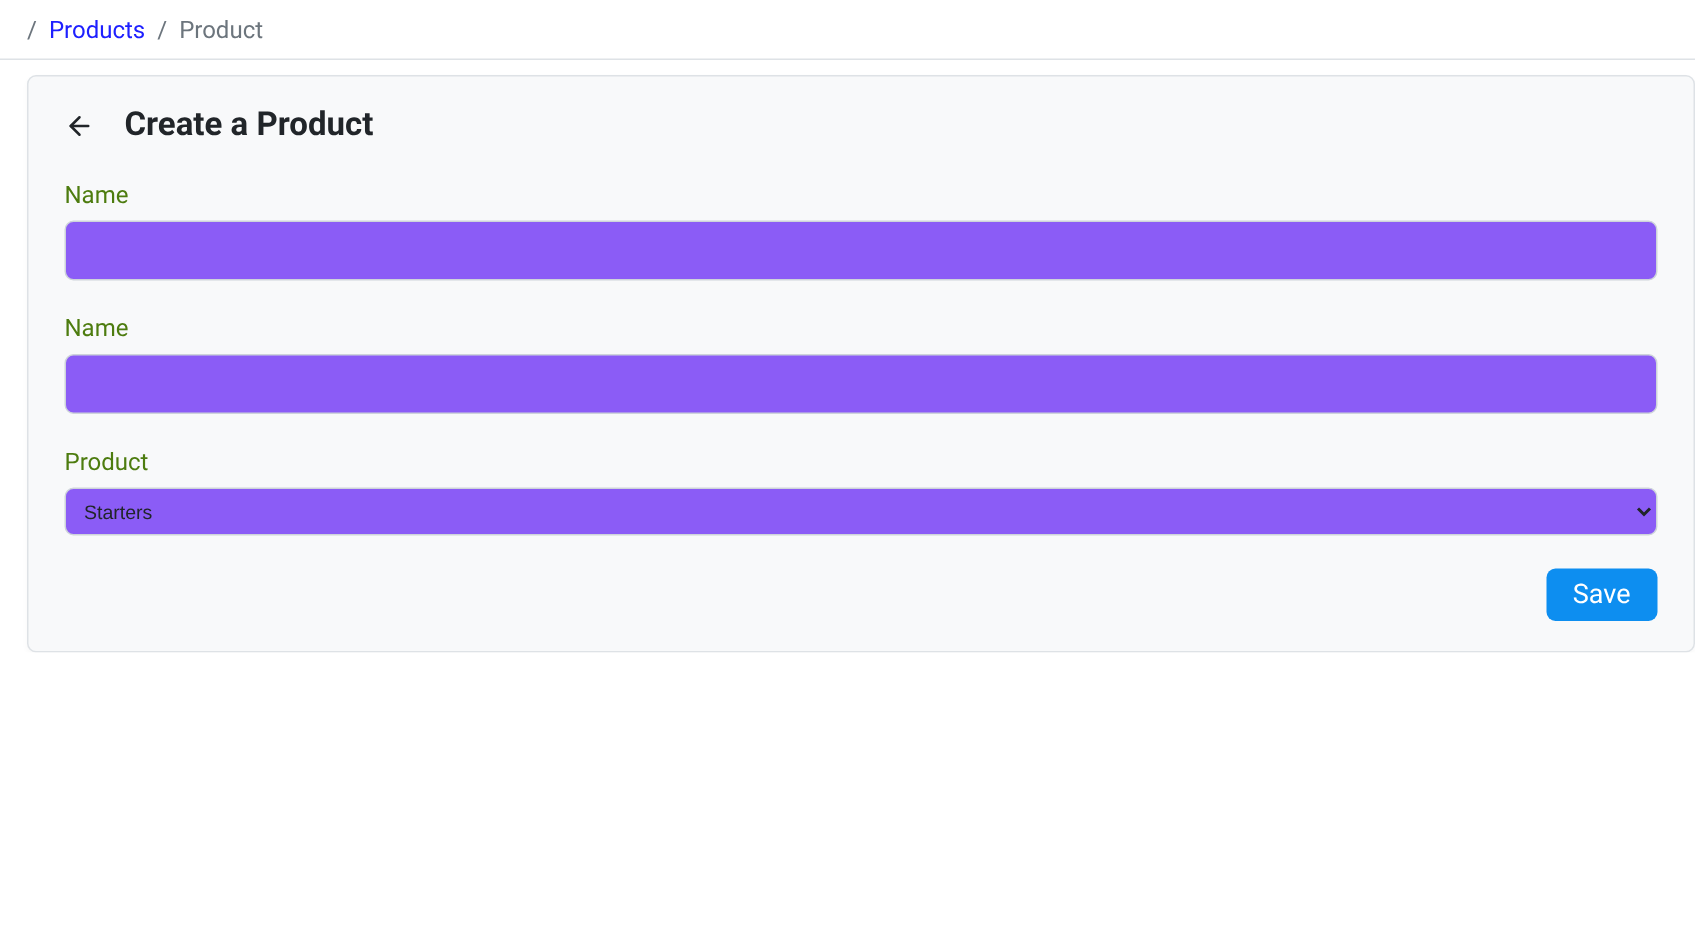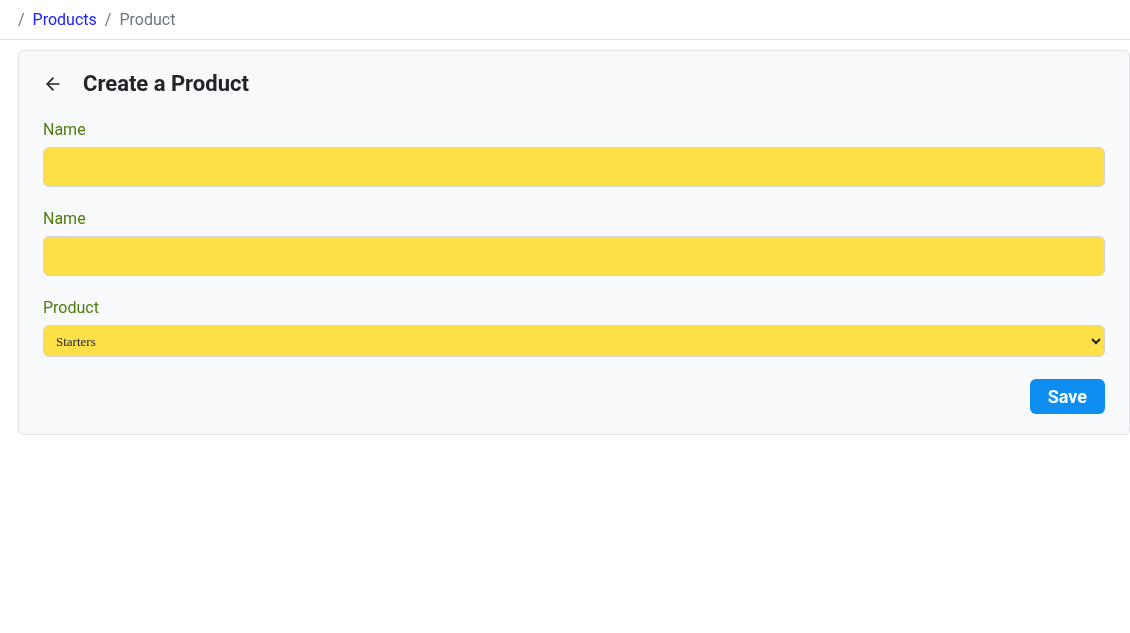--- a/index.html
+++ b/index.html
@@ -70,24 +70,24 @@
       margin-bottom: 8px;
       font-size: 16px;
       color: #4d7c0f;
     }
     .form-control {
       width: 100%;
       padding: 7px 12px;
       font-size: 16px;
       line-height: 1.5;
       color: #212529;
-      background-color: #fde047;
+      background-color: #8b5cf6;
       border: 1px solid #ced4da;
       border-radius: 6px;
-      font-family: Liberation Serif, serif;
+      font-family: Liberation Sans, sans-serif;
     }
     select.form-control {
       appearance: auto;
       font-size: 13px;
       padding: 7px 8px;
       height: 32px;
     }
     textarea.form-control {
       min-height: 158px;
       resize: both;
@@ -129,21 +129,20 @@
     }
     
     .save-btn {
       background: #0d8dee;
       background: #0d8ef0;
       background: #0d97f5;
       background: #0c91f0;
       background: #0e95f5;
       background: #0d8ff2;
       background: #0d8ef0;
-      font-weight: bold;
     }
     
     .save-btn {
       background: #0d8ef0;
     }
   </style>
 </head>
 <body>
 
 <div class="breadcrumb-bar">

